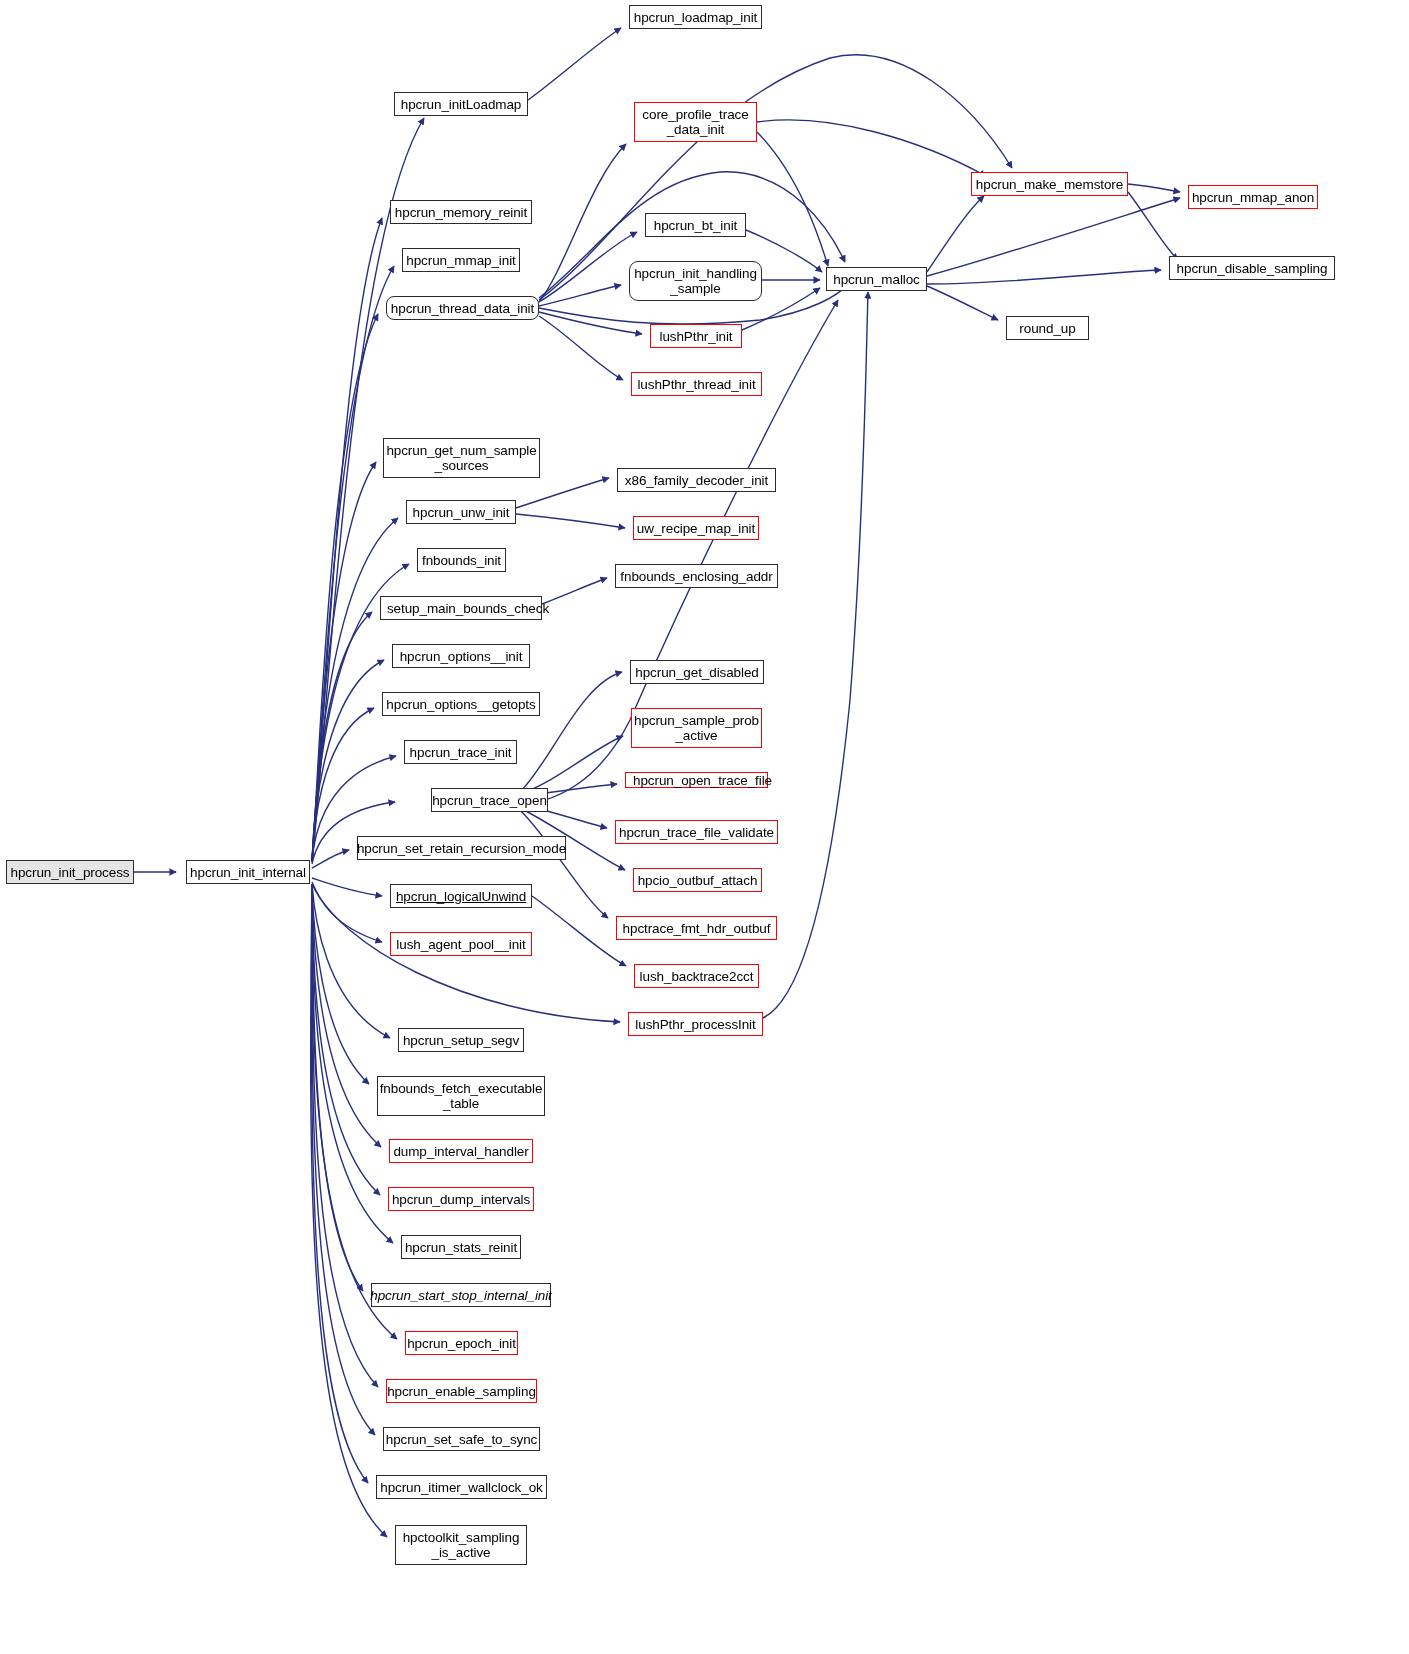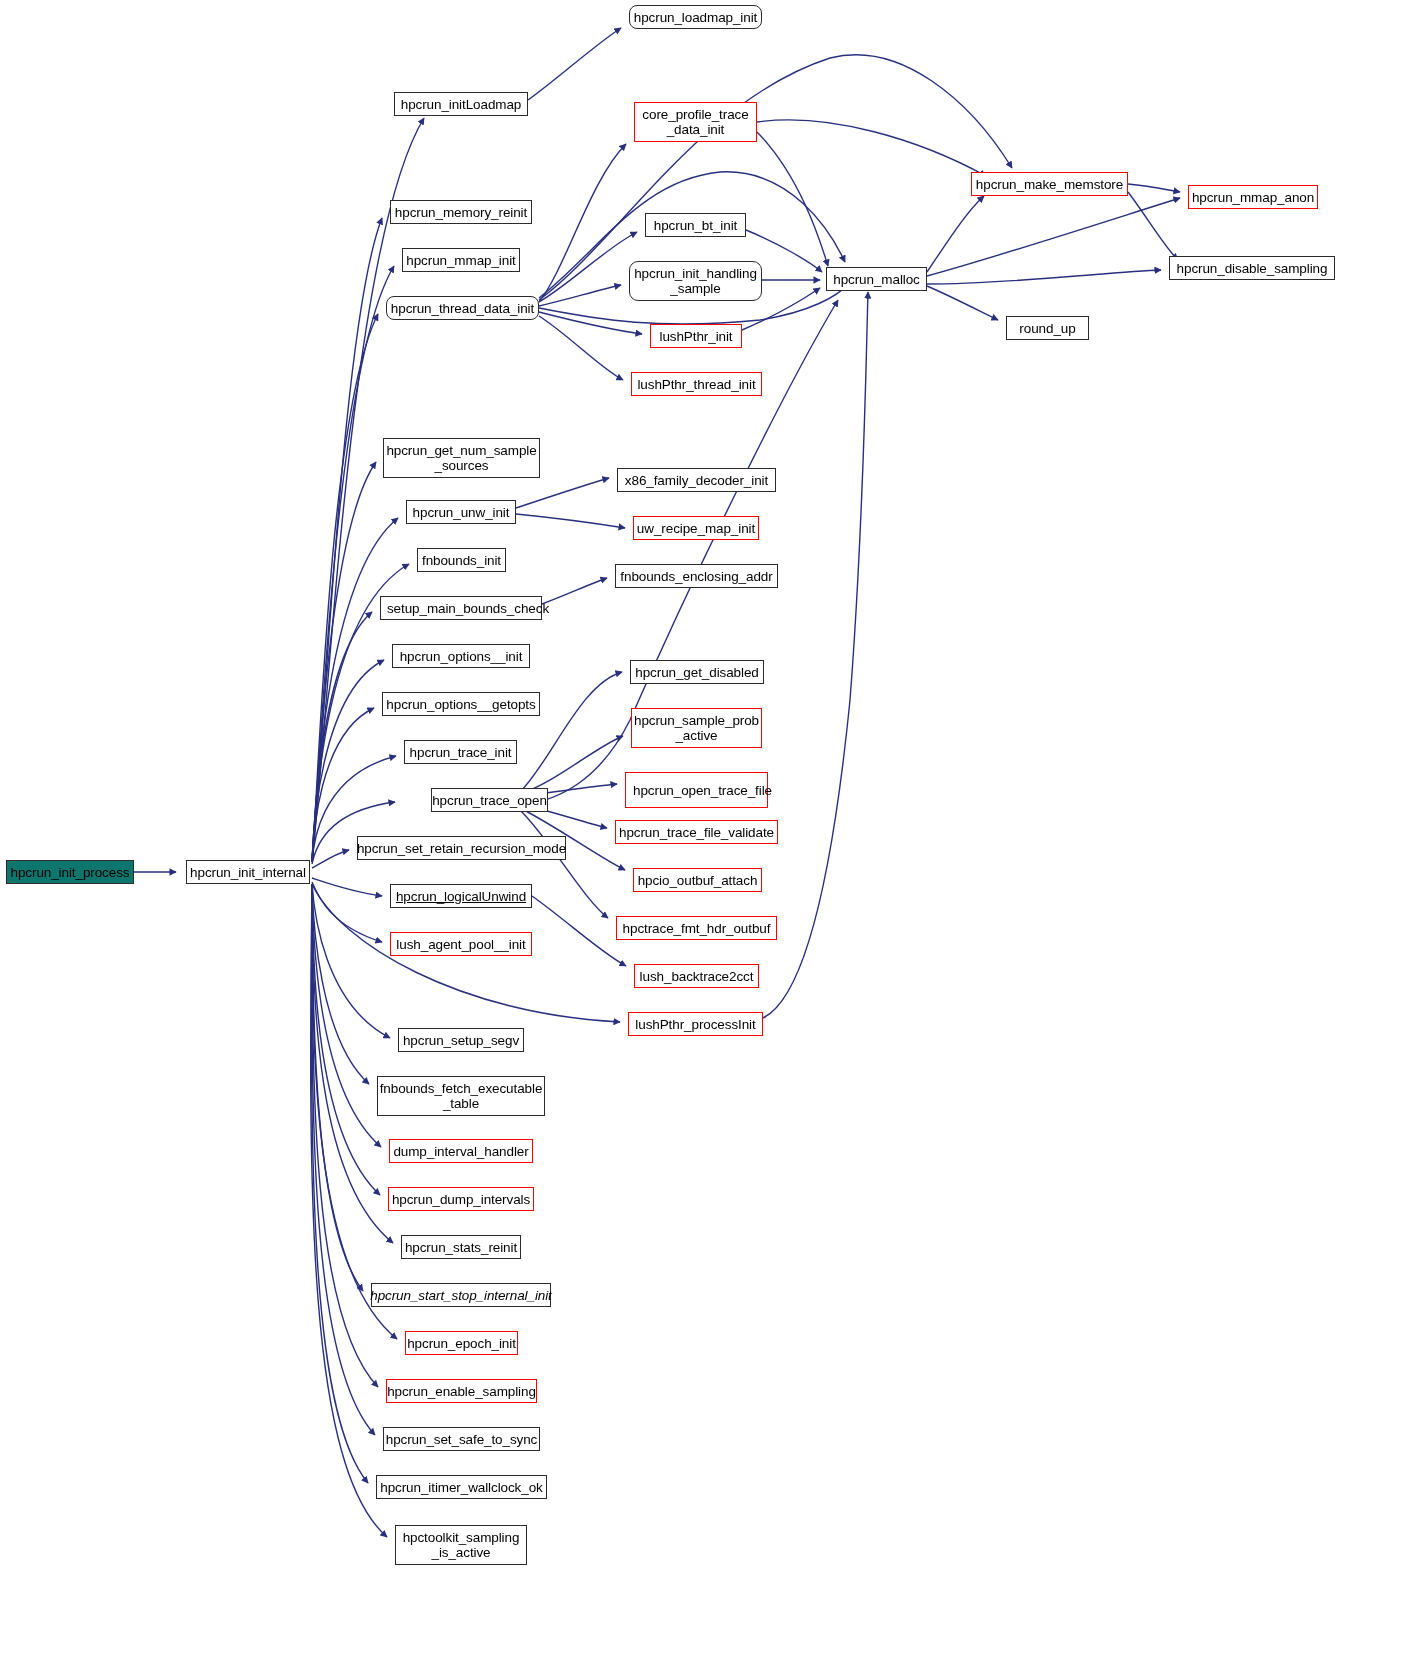--- a/index.html
+++ b/index.html
@@ -36,21 +36,21 @@
     background: #ffffff;
     border: 1px solid #2b2b2b;
     white-space: pre;
     letter-spacing: -0.1px;
     z-index: 3;
   }
   .node.red {
     border-color: #ff0000;
   }
   .node.root {
-    background: #0f766e;
+    background: #e5e5e5;
     border-color: #2b2b2b;
   }
 </style>
 </head>
 <body>
 
 <div id="canvas">
   <svg id="edges" viewBox="0 0 1409 1654" xmlns="http://www.w3.org/2000/svg">
     <defs>
       <marker id="arrow" viewBox="0 0 10 10" refX="9" refY="5" markerWidth="5.2" markerHeight="5.2" orient="auto-start-reverse">
@@ -116,21 +116,21 @@
         <path d="M520,808 C556,826 600,858 625,870" marker-end="url(#arrow)"></path>
         <path d="M520,810 C552,842 584,900 608,918" marker-end="url(#arrow)"></path>
         <path d="M520,806 C560,800 600,780 630,720 C700,560 790,380 838,300" marker-end="url(#arrow)"></path>
         <path d="M532,896 C566,920 600,952 626,966" marker-end="url(#arrow)"></path>
         <path d="M763,1018 C800,1000 830,900 850,700 C864,520 866,360 868,292" marker-end="url(#arrow)"></path>
       </g>
   </svg>
   <div id="node-layer">
       <div class="node root" style="left: 6px; top: 860px; width: 128px; height: 24px;">hpcrun_init_process</div>
       <div class="node" style="left: 186px; top: 860px; width: 124px; height: 24px;">hpcrun_init_internal</div>
-      <div class="node" style="left: 629px; top: 5px; width: 133px; height: 24px; border-radius: 8px;">hpcrun_loadmap_init</div>
+      <div class="node" style="left: 629px; top: 5px; width: 133px; height: 24px;">hpcrun_loadmap_init</div>
       <div class="node" style="left: 394px; top: 92px; width: 134px; height: 24px;">hpcrun_initLoadmap</div>
       <div class="node red" style="left: 634px; top: 102px; width: 123px; height: 40px;">core_profile_trace
 _data_init</div>
       <div class="node red" style="left: 971px; top: 172px; width: 157px; height: 24px;">hpcrun_make_memstore</div>
       <div class="node red" style="left: 1188px; top: 185px; width: 130px; height: 24px;">hpcrun_mmap_anon</div>
       <div class="node" style="left: 390px; top: 200px; width: 142px; height: 24px;">hpcrun_memory_reinit</div>
       <div class="node" style="left: 645px; top: 213px; width: 101px; height: 24px;">hpcrun_bt_init</div>
       <div class="node" style="left: 402px; top: 248px; width: 118px; height: 24px;">hpcrun_mmap_init</div>
       <div class="node" style="left: 1169px; top: 256px; width: 166px; height: 24px;">hpcrun_disable_sampling</div>
       <div class="node" style="left: 826px; top: 267px; width: 101px; height: 24px;">hpcrun_malloc</div>
@@ -147,21 +147,21 @@
       <div class="node red" style="left: 633px; top: 516px; width: 126px; height: 24px;">uw_recipe_map_init</div>
       <div class="node" style="left: 417px; top: 548px; width: 89px; height: 24px;">fnbounds_init</div>
       <div class="node" style="left: 615px; top: 564px; width: 163px; height: 24px;">fnbounds_enclosing_addr</div>
       <div class="node" style="left: 380px; top: 596px; width: 162px; height: 24px; padding-left: 14px;">setup_main_bounds_check</div>
       <div class="node" style="left: 392px; top: 644px; width: 138px; height: 24px;">hpcrun_options__init</div>
       <div class="node" style="left: 630px; top: 660px; width: 134px; height: 24px;">hpcrun_get_disabled</div>
       <div class="node" style="left: 382px; top: 692px; width: 158px; height: 24px;">hpcrun_options__getopts</div>
       <div class="node red" style="left: 631px; top: 708px; width: 131px; height: 40px;">hpcrun_sample_prob
 _active</div>
       <div class="node" style="left: 404px; top: 740px; width: 113px; height: 24px;">hpcrun_trace_init</div>
-      <div class="node red" style="left: 625px; top: 772px; width: 143px; height: 36px; padding-left: 12px;">hpcrun_open_trace_file</div>
+      <div class="node red" style="left: 625px; top: 772px; width: 143px; height: 16px; padding-left: 12px;">hpcrun_open_trace_file</div>
       <div class="node" style="left: 403px; top: 788px; width: 117px; height: 24px; margin-left: 28px;">hpcrun_trace_open</div>
       <div class="node red" style="left: 615px; top: 820px; width: 163px; height: 24px;">hpcrun_trace_file_validate</div>
       <div class="node" style="left: 357px; top: 836px; width: 209px; height: 24px;">hpcrun_set_retain_recursion_mode</div>
       <div class="node red" style="left: 633px; top: 868px; width: 129px; height: 24px;">hpcio_outbuf_attach</div>
       <div class="node" style="left: 390px; top: 884px; width: 142px; height: 24px; text-decoration: underline;">hpcrun_logicalUnwind</div>
       <div class="node red" style="left: 616px; top: 916px; width: 161px; height: 24px;">hpctrace_fmt_hdr_outbuf</div>
       <div class="node red" style="left: 390px; top: 932px; width: 142px; height: 24px;">lush_agent_pool__init</div>
       <div class="node red" style="left: 634px; top: 964px; width: 125px; height: 24px;">lush_backtrace2cct</div>
       <div class="node red" style="left: 628px; top: 1012px; width: 135px; height: 24px;">lushPthr_processInit</div>
       <div class="node" style="left: 398px; top: 1028px; width: 126px; height: 24px;">hpcrun_setup_segv</div>

